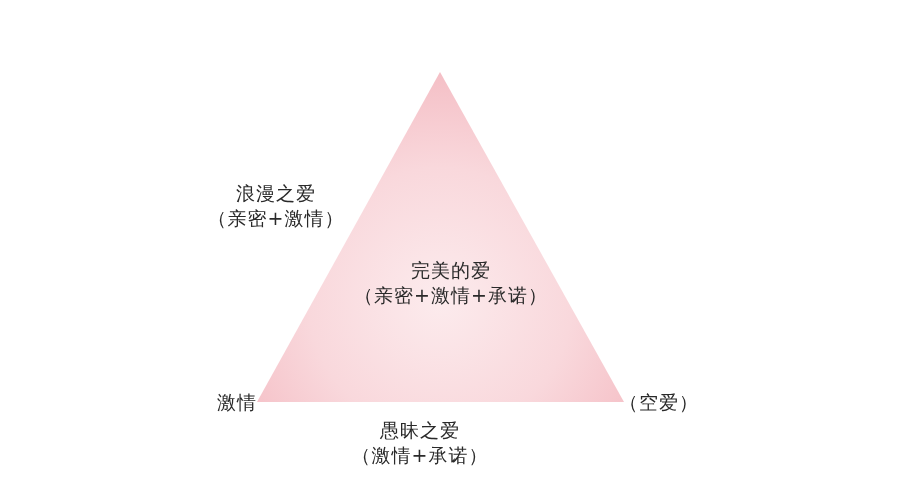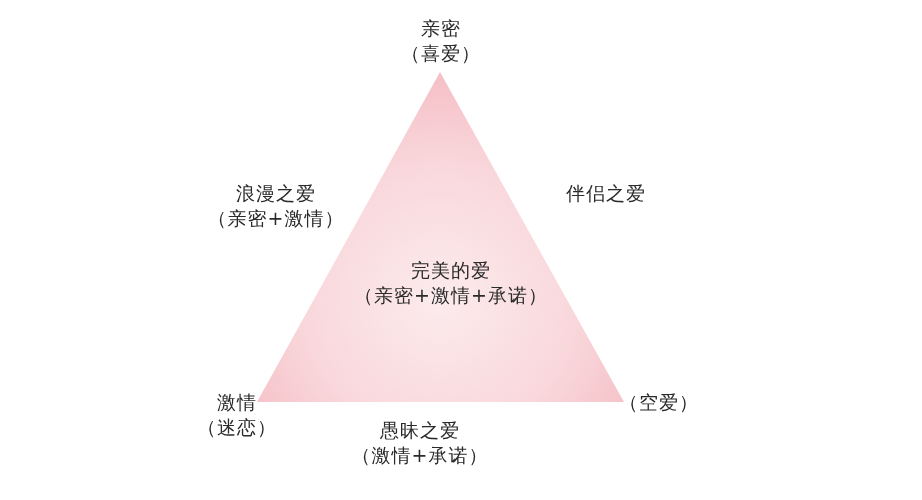--- a/index.html
+++ b/index.html
@@ -43,42 +43,36 @@
     <defs>
       <radialGradient id="pinkGrad" cx="440" cy="300" r="240" gradientUnits="userSpaceOnUse">
         <stop offset="0%" stop-color="#fcebed"></stop>
         <stop offset="55%" stop-color="#f9d8dc"></stop>
         <stop offset="100%" stop-color="#f4bcc3"></stop>
       </radialGradient>
     </defs>
     <polygon points="440,72 257,402 624,402" fill="url(#pinkGrad)"></polygon>
   </svg>
 
-  <div class="label" style="left:441px; top:16px;">
-    <span class="title">亲密</span>
-    <span class="sub">（喜爱）</span>
-  </div>
 
   <div class="label" style="left:276px; top:181px;">
     <span class="title">浪漫之爱</span>
     <span class="sub">（亲密+激情）</span>
   </div>
 
   <div class="label" style="left:606px; top:181px;">
-    <span class="title">伴侣之爱</span>
   </div>
 
   <div class="label" style="left:451px; top:258px;">
     <span class="title">完美的爱</span>
     <span class="sub">（亲密+激情+承诺）</span>
   </div>
 
   <div class="label" style="left:237px; top:390px;">
     <span class="title">激情</span>
-    <span class="sub">（迷恋）</span>
   </div>
 
   <div class="label" style="left:659px; top:390px;">
     <span class="sub">（空爱）</span>
   </div>
 
   <div class="label" style="left:420px; top:418px;">
     <span class="title">愚昧之爱</span>
     <span class="sub">（激情+承诺）</span>
   </div>

